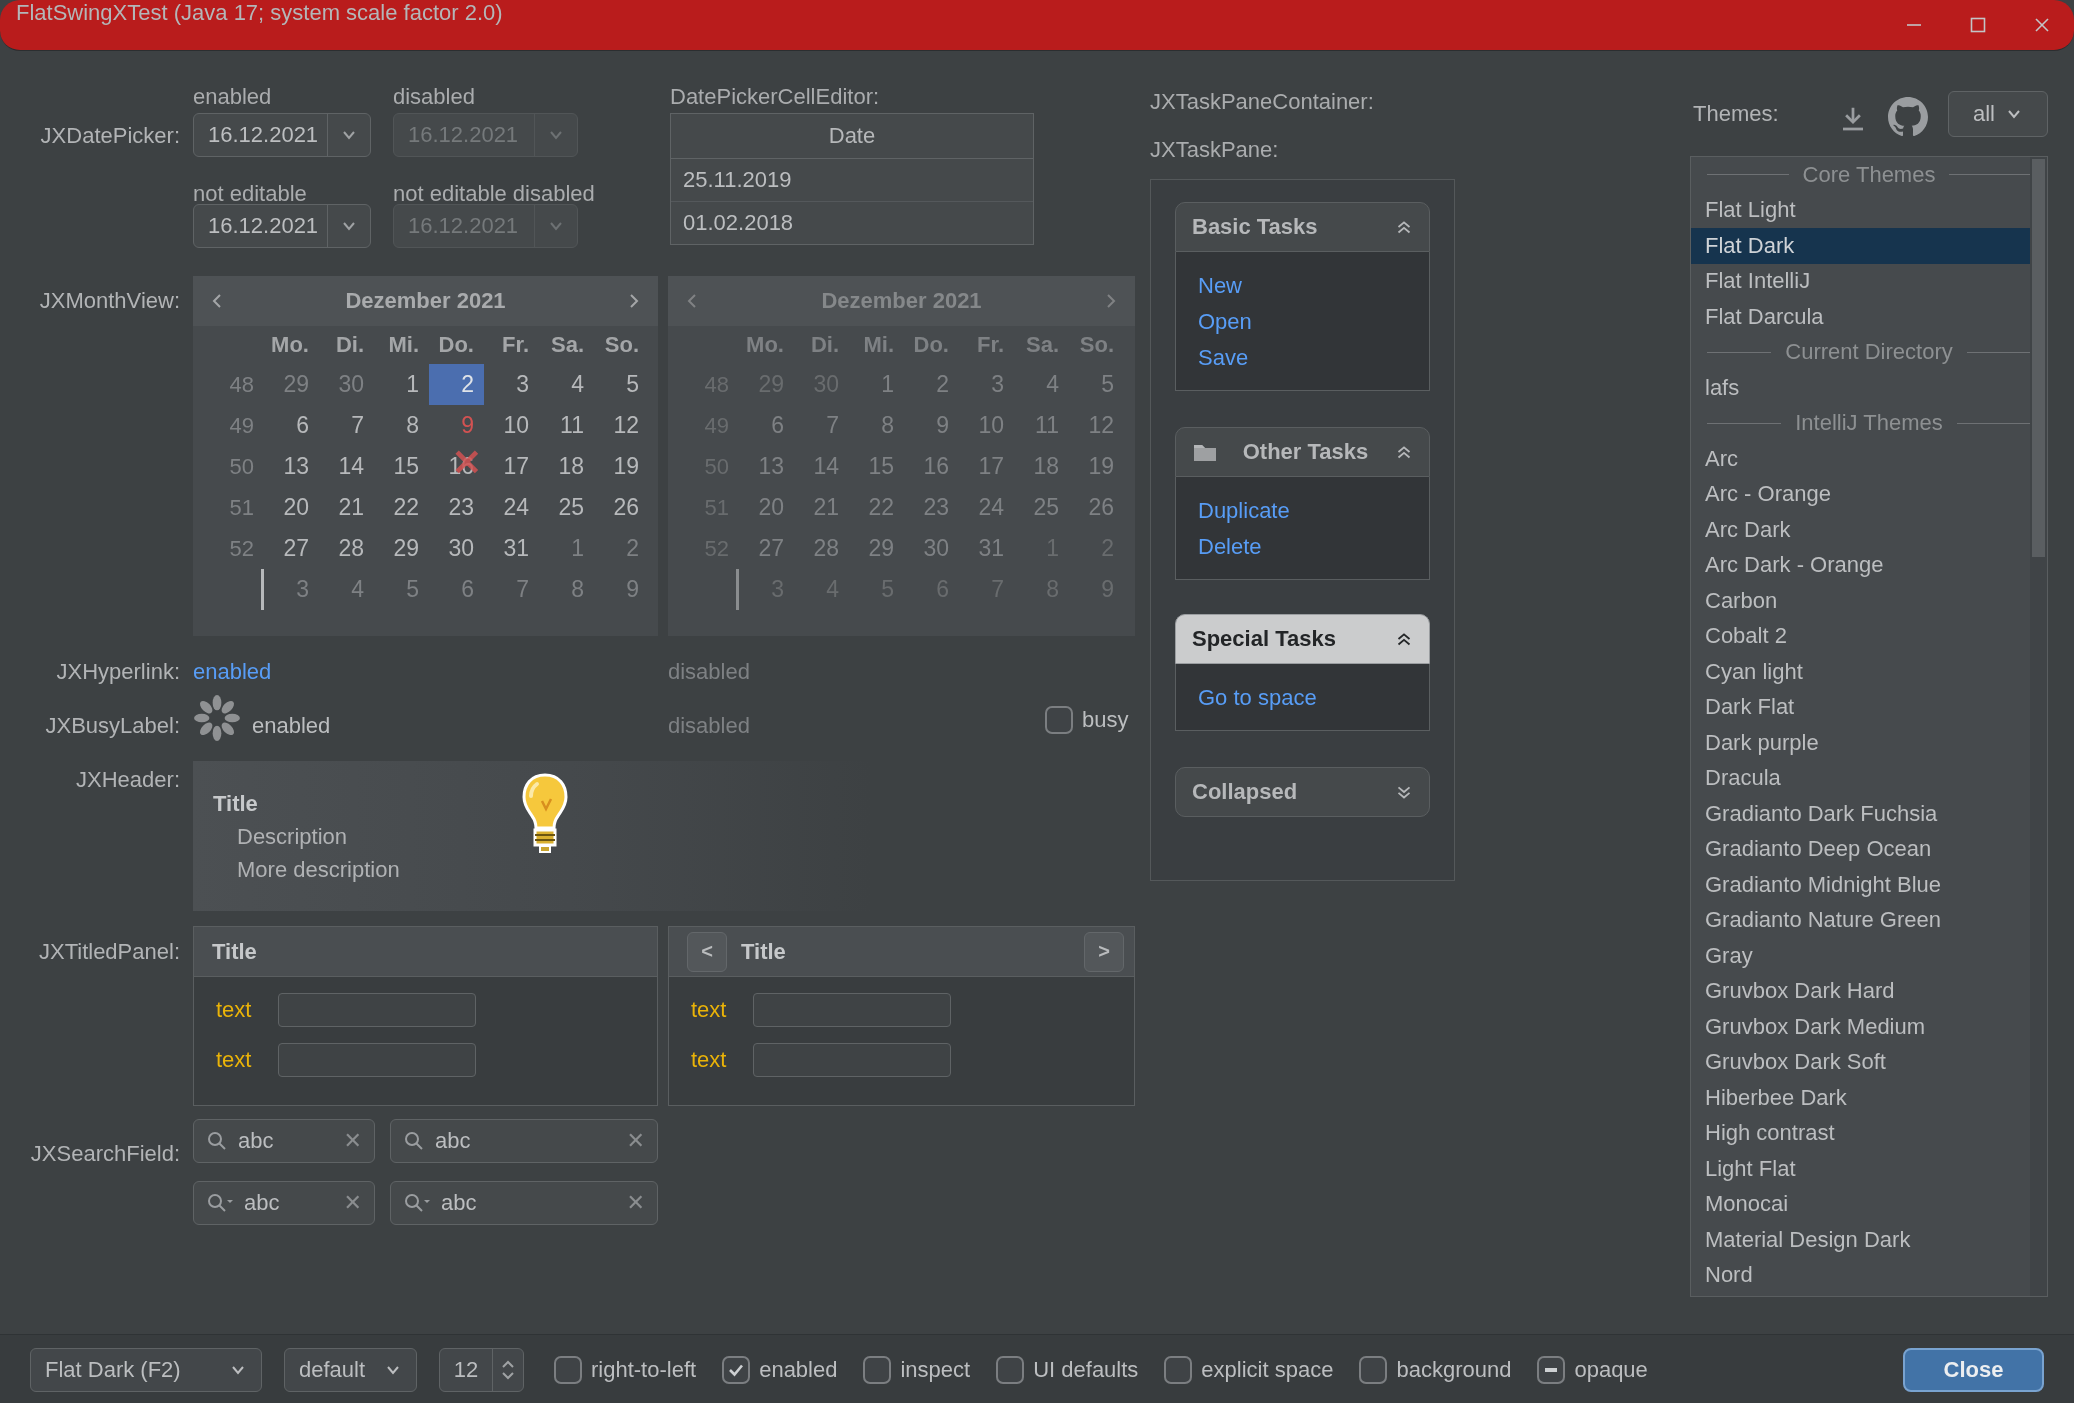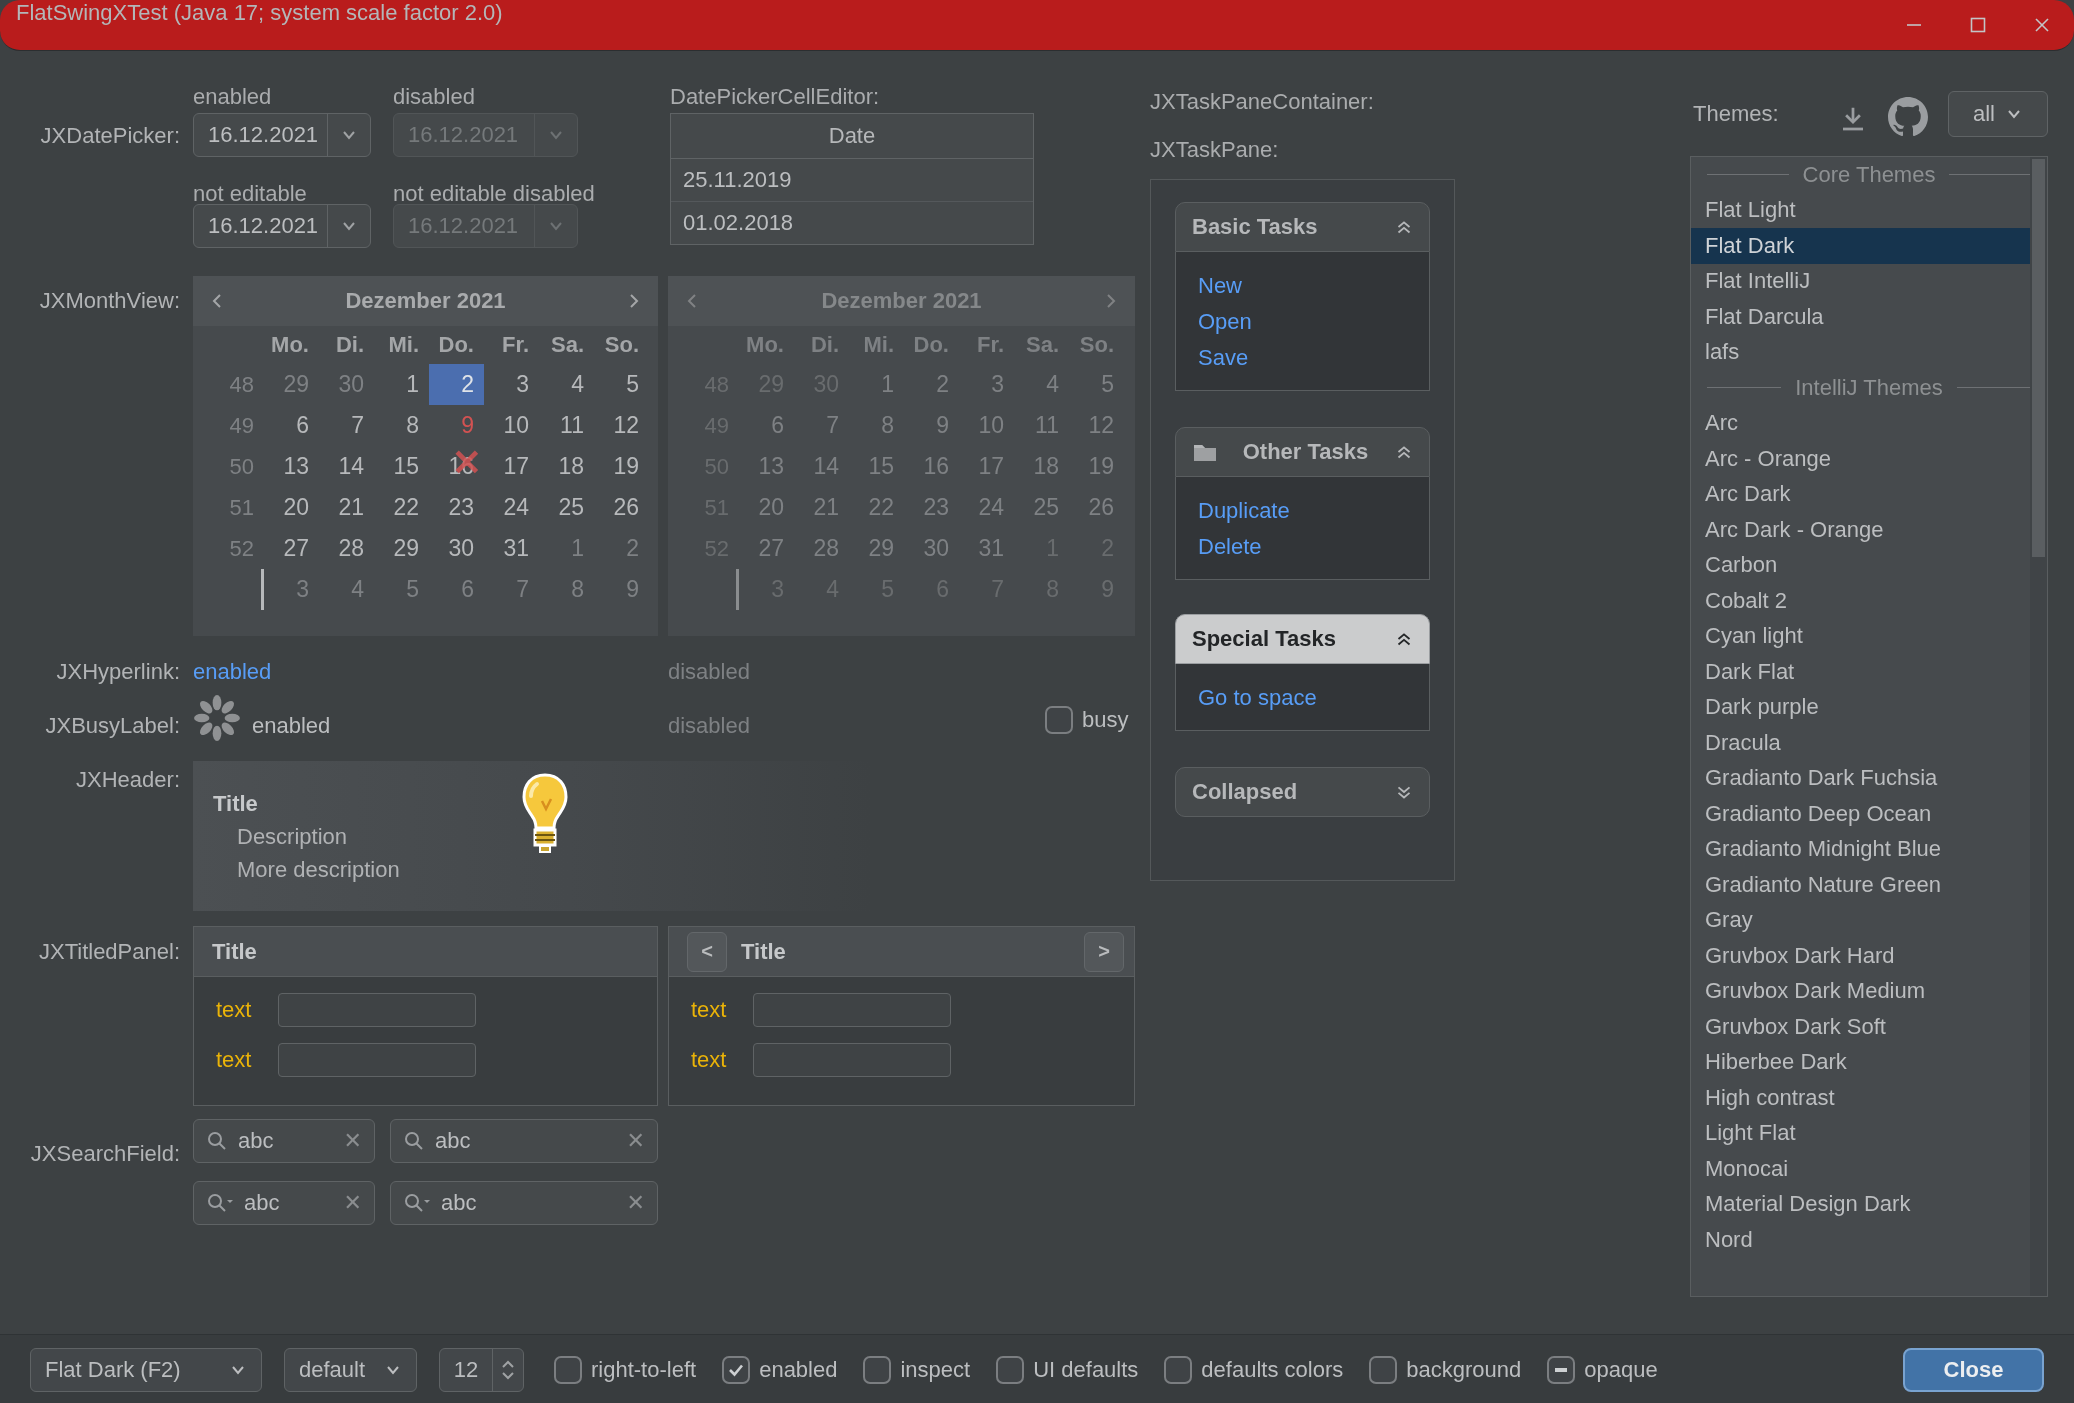--- a/index.html
+++ b/index.html
@@ -559,20 +559,23 @@
         </div>
         <div class="trow sel">
           <span>Flat Dark</span>
         </div>
         <div class="trow">
           <span>Flat IntelliJ</span>
         </div>
         <div class="trow">
           <span>Flat Darcula</span>
         </div>
+        <div class="trow sep">
+          <span>Current Directory</span>
+        </div>
         <div class="trow">
           <span>lafs</span>
         </div>
         <div class="trow sep">
           <span>IntelliJ Themes</span>
         </div>
         <div class="trow">
           <span>Arc</span>
         </div>
         <div class="trow">
@@ -690,21 +693,21 @@
       <label class="cb">
         <span class="box"></span>
         <span>inspect</span>
       </label>
       <label class="cb">
         <span class="box"></span>
         <span>UI defaults</span>
       </label>
       <label class="cb">
         <span class="box"></span>
-        <span>defaults colors</span>
+        <span>explicit space</span>
       </label>
       <label class="cb">
         <span class="box"></span>
         <span>background</span>
       </label>
       <label class="cb mixed">
         <span class="box">
           <span class="dash"></span>
         </span>
         <span>opaque</span>

